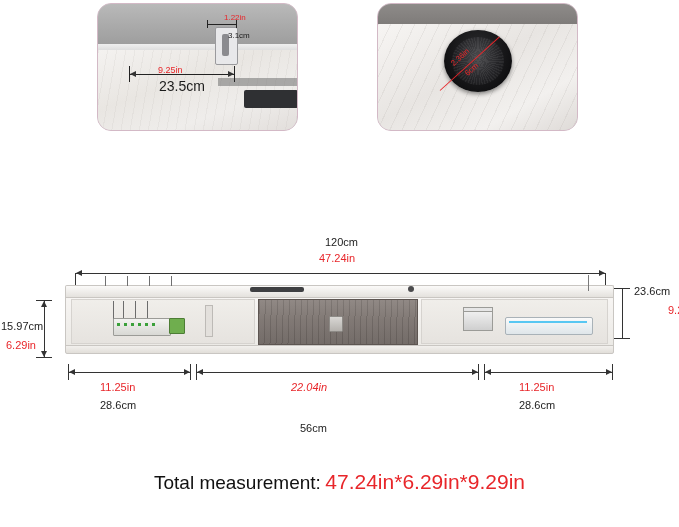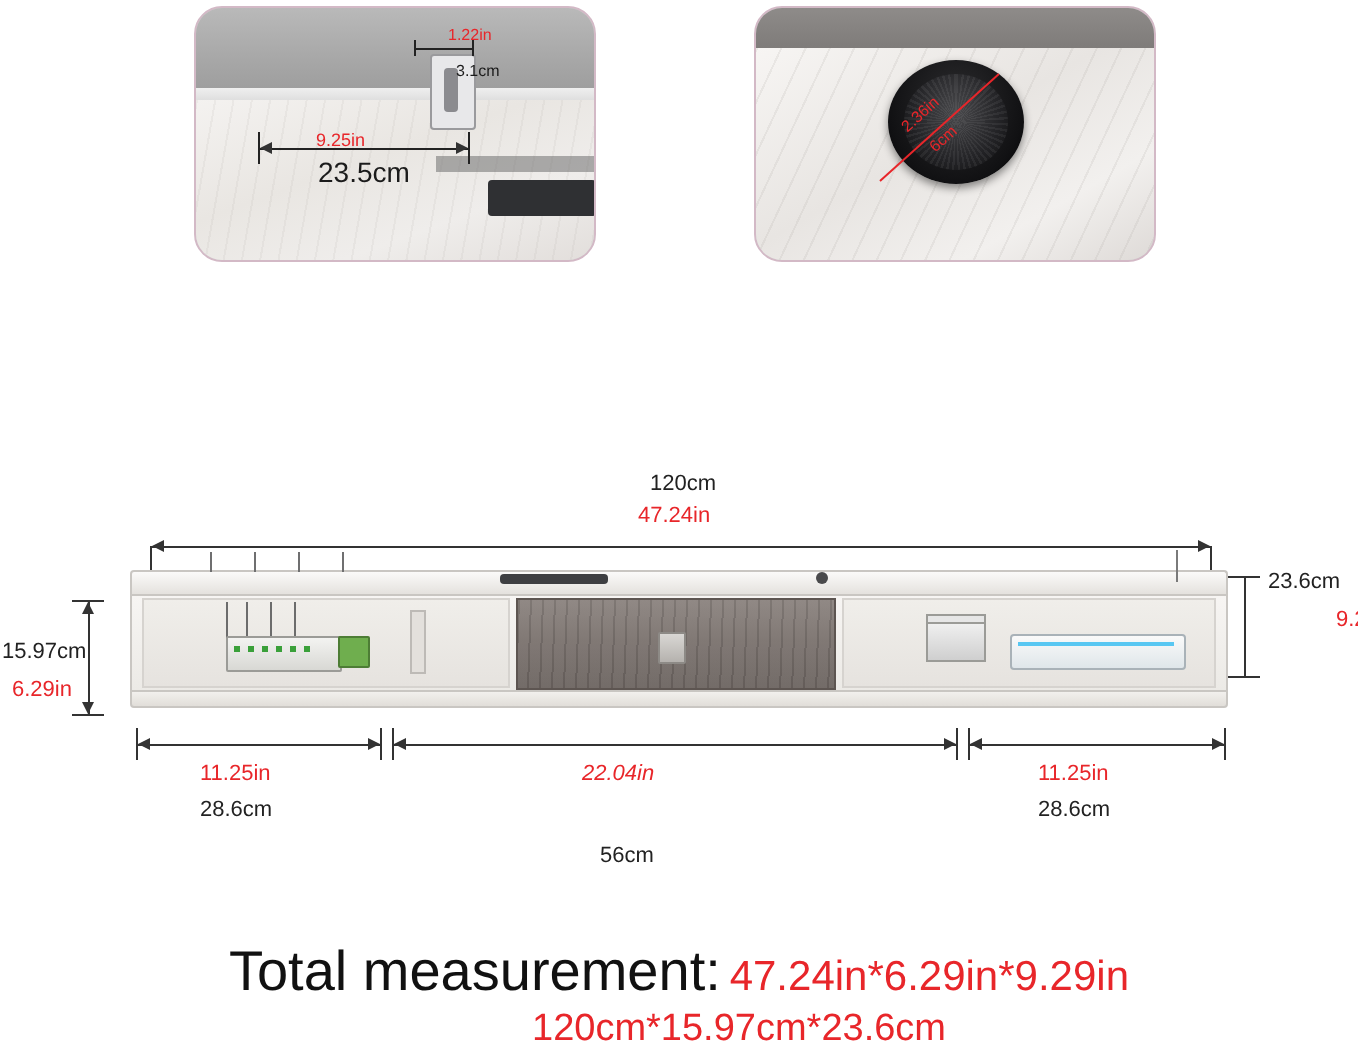--- a/index.html
+++ b/index.html
@@ -285,21 +285,21 @@
     background: #7a7a7a;
   }
 
   
   .total-row {
     position: absolute;
     left: 0; top: 470px; width: 679px;
     text-align: center;
   }
   .total-label {
-    font-size: 28px;
+    font-size: 19px;
     color: #111;
   }
   .total-in {
     font-size: 21px;
     color: #e8262a;
   }
   .total-cm {
     display: block;
     margin-top: 2px;
     font-size: 19px;
@@ -438,16 +438,15 @@
   <div class="dimline v" style="left:484px; top:364px; height:16px;"></div>
   <div class="dimline v" style="left:612px; top:364px; height:16px;"></div>
   <div class="arrowL" style="left:485px; top:369px;"></div>
   <div class="arrowR" style="left:606px; top:369px;"></div>
   <div class="lbl red" style="left:519px; top:381px;">11.25in</div>
   <div class="lbl" style="left:519px; top:399px;">28.6cm</div>
 
   <div class="total-row">
     <span class="total-label">Total measurement:</span>
     <span class="total-in">47.24in*6.29in*9.29in</span>
-    <span class="total-cm">120cm*15.97cm*23.6cm</span>
   </div>
 
 </div>
 
 </body></html>

